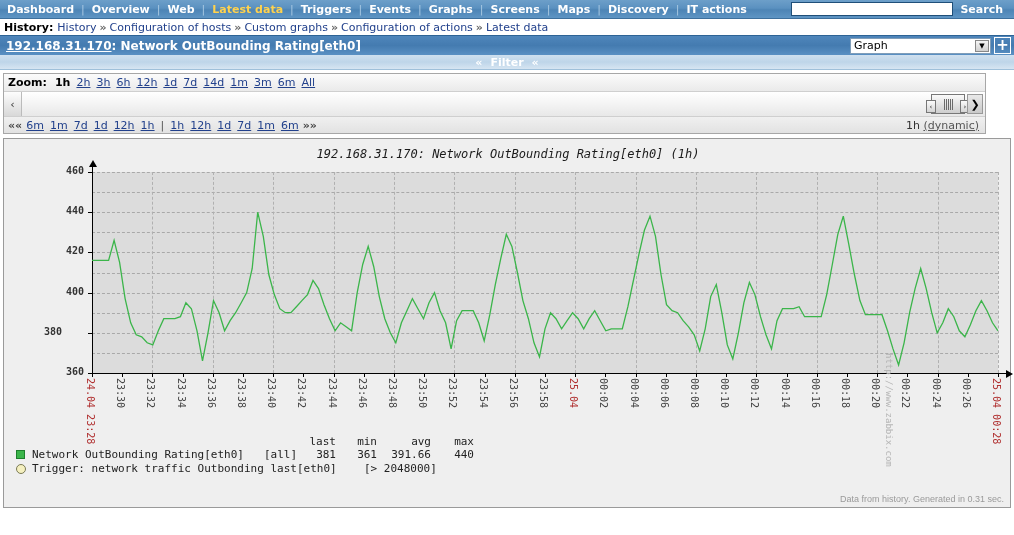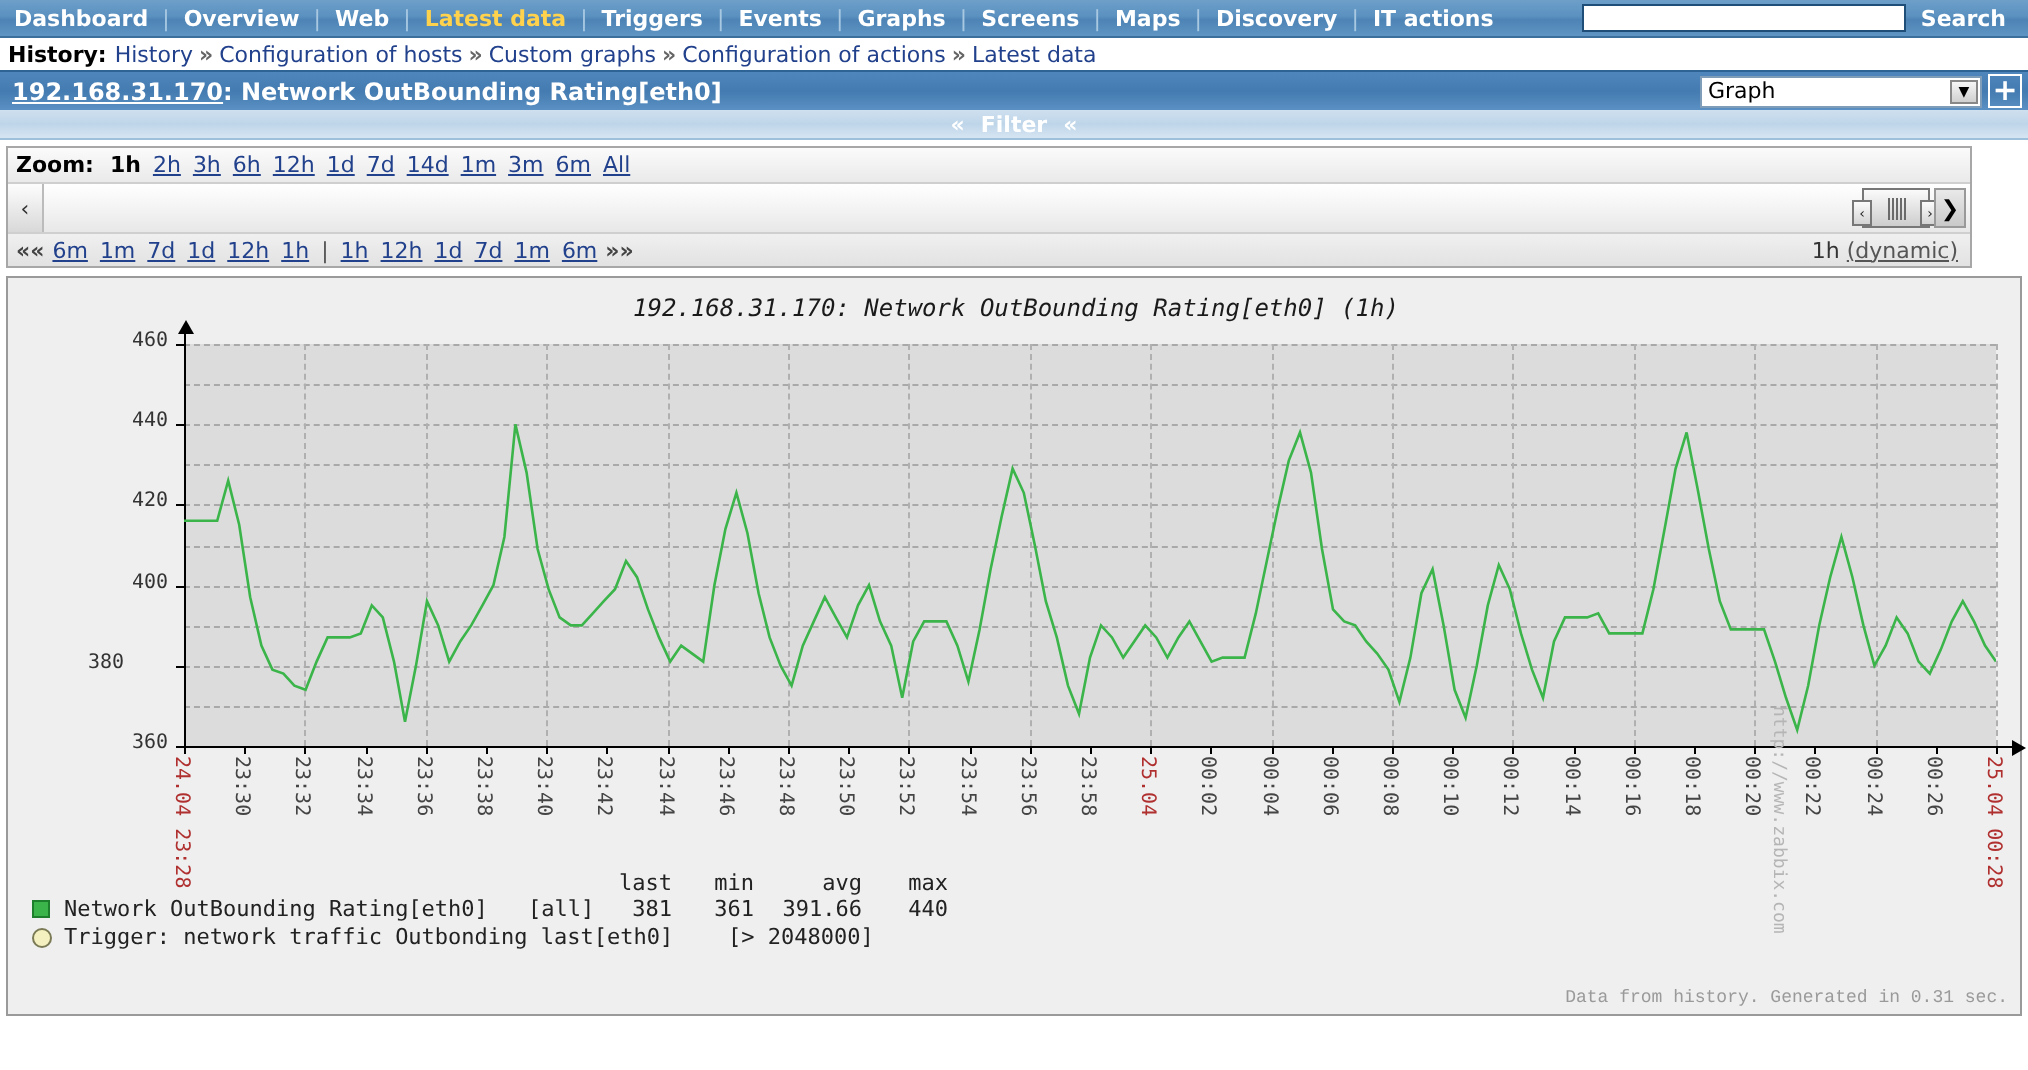--- a/index.html
+++ b/index.html
@@ -143,21 +143,21 @@
     font-size:12px;color:#1a1a1a;letter-spacing:0px;font-style:italic;
   }
   .plotarea{
     position:absolute;left:88px;top:9px;width:906px;height:201px;
     background:#dcdcdc;
   }
   .axisline{position:absolute;background:#000;}
   .ylab{
     position:absolute;right:0;text-align:right;width:40px;
     font-family:"DejaVu Sans Mono","Liberation Mono",monospace;
-    font-size:10px;color:#333;
+    font-size:10px;color:#333;font-weight:bold;
   }
   .xlab{
     position:absolute;
     font-family:"DejaVu Sans Mono","Liberation Mono",monospace;
     font-size:10px;color:#444;
     transform-origin:left top;transform:rotate(90deg);
     white-space:nowrap;
   }
   .xlab.red{color:#b03030;}
   .watermark{
@@ -180,21 +180,21 @@
   }
   .circ{
     position:absolute;left:0;top:2px;width:10px;height:10px;border-radius:50%;
     background:#f5f0c0;border:1px solid #7a7a55;box-sizing:border-box;
   }
   .legname{position:absolute;left:16px;white-space:nowrap;}
   .colh{position:absolute;text-align:right;}
   .colv{position:absolute;text-align:right;}
   .footer{
     position:absolute;right:6px;bottom:3px;
-    font-family:Liberation Mono, monospace;
+    font-family:Liberation Sans, sans-serif;
     font-size:9px;color:#9a9a9a;
   }
 </style>
 </head>
 <body>
 
 <div class="menubar">
   <div id="menu-items" style="display:flex;align-items:center;">
       <a href="#">Dashboard</a>
       <span class="msep">|</span>

